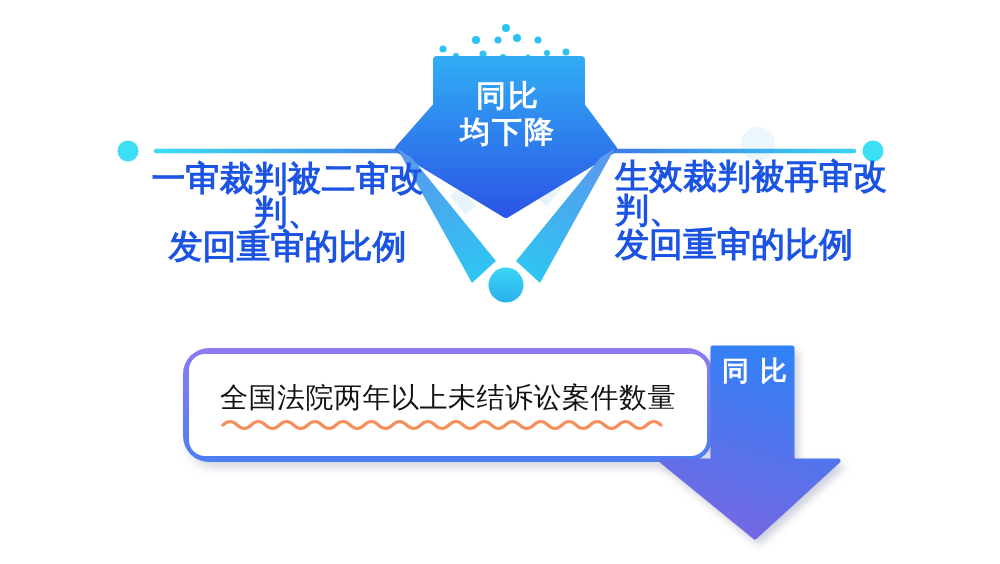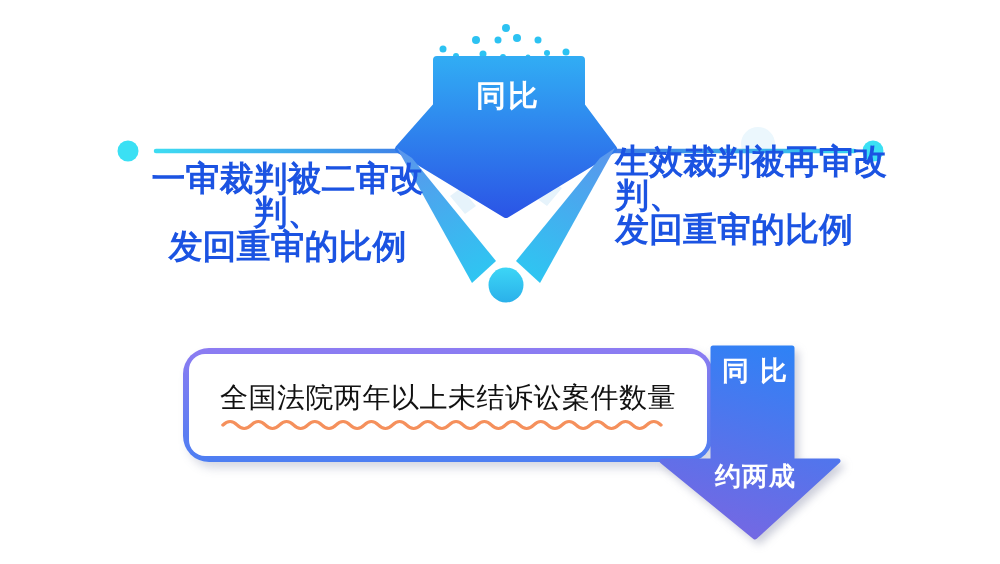--- a/index.html
+++ b/index.html
@@ -15,21 +15,21 @@
     left:398px;top:78px;width:220px;text-align:center;
     color:#ffffff;font-weight:bold;font-size:30px;line-height:36px;
     letter-spacing:2px;z-index:3;
   }
   
   .side-label{
     top:161px;width:295px;color:#1b53e2;font-weight:bold;
     font-size:34px;line-height:34px;z-index:2;
   }
   .side-label.left{left:140px;text-align:center;}
-  .side-label.right{left:615px;text-align:left;top:144px;}
+  .side-label.right{left:615px;text-align:left;top:159px;}
 
   
   .stat-box{
     left:183px;top:348px;width:530px;height:114px;
     background:linear-gradient(to top,#4d7ef2 0%,#8d7cf2 100%);
     border-radius:26px;padding:6px;box-sizing:border-box;
     box-shadow:5px 6px 10px rgba(120,125,160,0.30);
     z-index:1;
   }
   .stat-box-inner{
@@ -116,20 +116,21 @@
 
     <path d="M437,60 L581,60 L581,106 L613,149 L506,214 L399,149 L437,106 Z" fill="url(#gradArrow)" stroke="url(#gradArrow)" stroke-width="8" stroke-linejoin="round"></path>
 
     <path d="M397,148 L412,158 L496,261 L472,283 Z" fill="url(#gradSwooshL)"></path>
     <path d="M615,148 L600,158 L516,261 L540,283 Z" fill="url(#gradSwooshR)"></path>
     <circle cx="506" cy="285" r="17.5" fill="url(#gradDot)"></circle>
   </svg>
 
   <div class="abs arrow-label">
     <div>同比</div>
+    <div>均下降</div>
   </div>
 
   <div class="abs side-label left">
     <div>一审裁判被二审改判、</div>
     <div>发回重审的比例</div>
   </div>
   <div class="abs side-label right">
     <div>生效裁判被再审改判、</div>
     <div>发回重审的比例</div>
   </div>
@@ -150,15 +151,14 @@
       <linearGradient id="gradBanner" gradientUnits="userSpaceOnUse" x1="145" y1="14" x2="85" y2="210">
         <stop offset="0" stop-color="#2e82f6"></stop>
           <stop offset="1" stop-color="#7767e2"></stop>
       </linearGradient>
     </defs>
     <path d="M73,18 L152,18 L152,131 L198,131 L115,207 L22,131 L73,131 Z" fill="url(#gradBanner)" stroke="url(#gradBanner)" stroke-width="5" stroke-linejoin="round"></path>
   </svg>
   <div class="abs banner-label">
     <div>同比</div>
   </div>
-  <div class="abs banner-sub">约两成</div>
 
 </div>
 
 </body></html>

